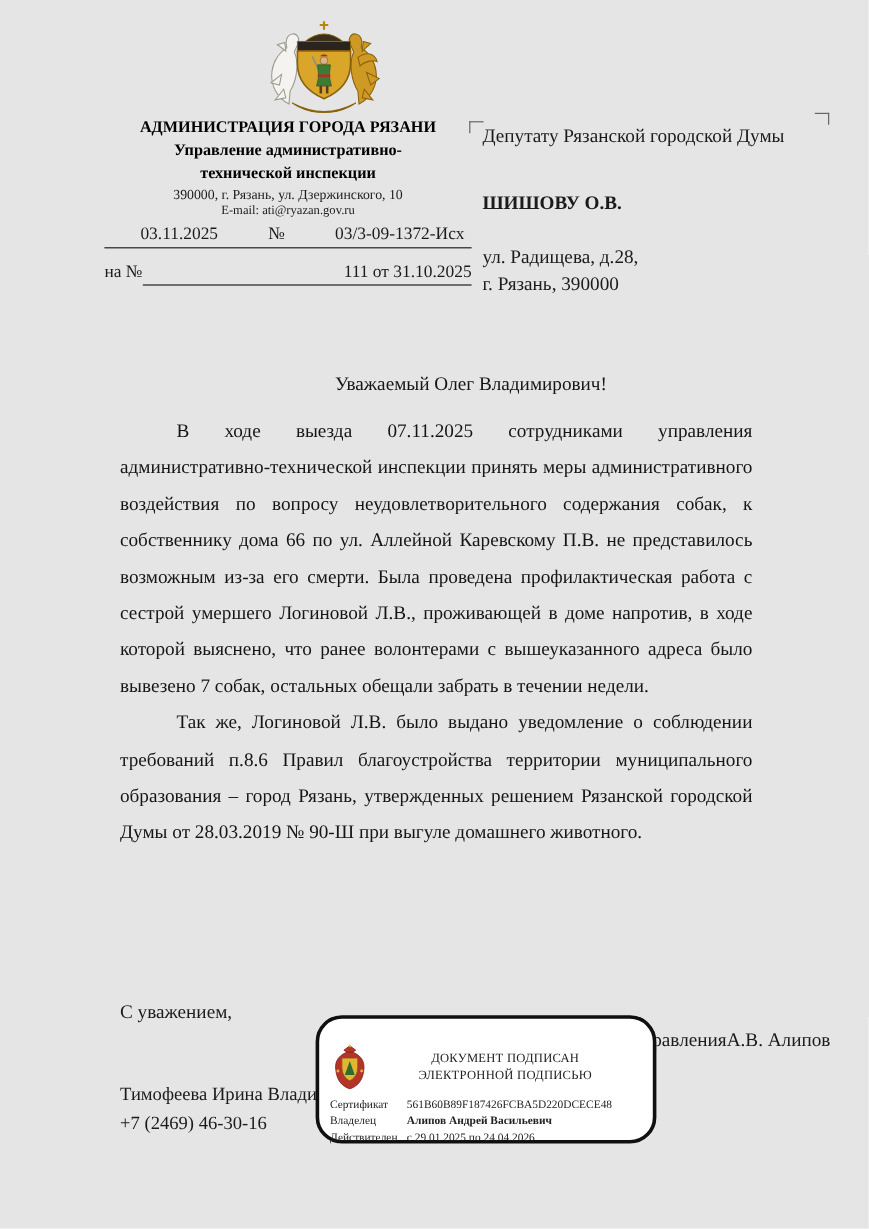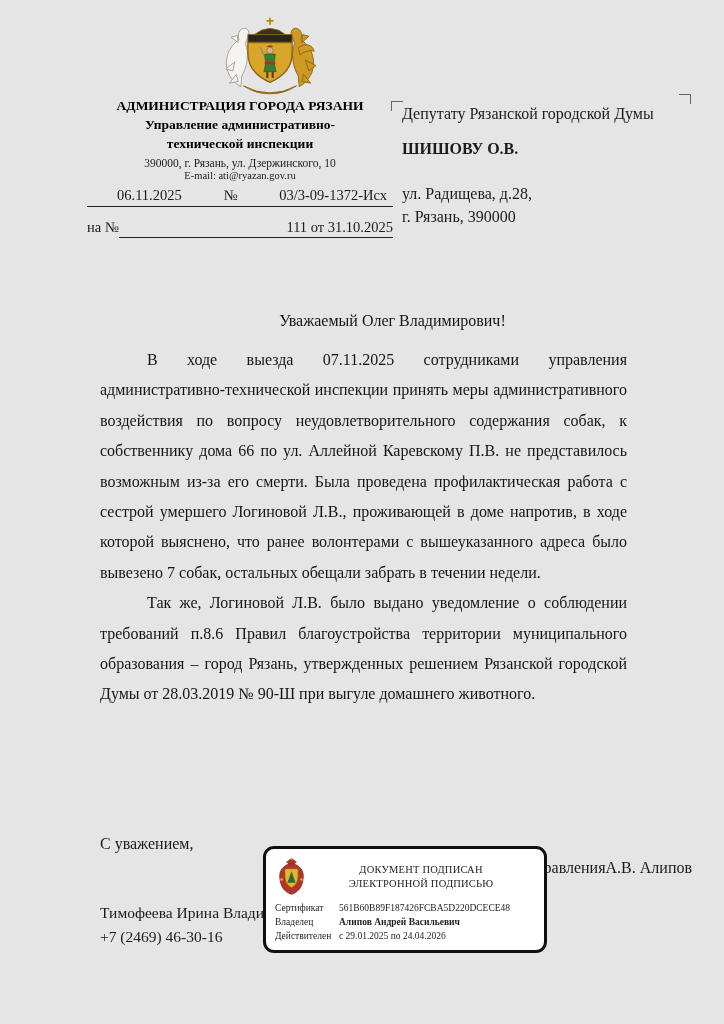--- a/index.html
+++ b/index.html
@@ -31,21 +31,21 @@
   .ref-row {
     display: flex; align-items: baseline;
     margin: 11px 2px 0 2px;
     font-size: 14.5px; line-height: 18px; text-align: right;
   }
   .ref-underline { flex: 1; border-bottom: 1px solid #222; padding: 0 0 1px 6px; }
 
   
   .recipient { position: absolute; left: 402px; top: 104px; width: 292px; font-size: 16px; }
   .recipient-line1 { line-height: 20px; }
-  .recipient-name { font-weight: bold; margin-top: 15px; line-height: 20px; }
+  .recipient-name { font-weight: bold; margin-top: 36px; line-height: 20px; }
   .recipient-addr { margin-top: 23px; line-height: 23px; }
   .corner-mark { position: absolute; width: 12px; height: 10px; }
   .corner-tl { left: 391px; top: 101px; border-left: 1.5px solid #666; border-top: 1.5px solid #666; }
   .corner-tr { left: 679px; top: 94px; border-right: 1.5px solid #666; border-top: 1.5px solid #666; }
 
   
   .body-text { position: absolute; left: 100px; top: 306px; width: 527px; font-size: 16px; color: #151515; }
   .salutation { text-align: center; padding-left: 58px; line-height: 30px; margin-bottom: 9px; }
   .body-text p {
     text-align: justify;
@@ -59,22 +59,22 @@
   .sig-closing { line-height: 24px; }
   .sig-row { display: flex; justify-content: flex-end; line-height: 24px; margin-left: 22px; }
 
   
   .footer { position: absolute; left: 100px; top: 901px; font-size: 15.5px; z-index: 1; }
   .footer div { line-height: 24px; white-space: nowrap; }
 
   
   .stamp {
     position: absolute; left: 263px; top: 846px; width: 284px; height: 107px;
-    background: #ffffff; border: 3px solid #101010; border-radius: 11px;
-    padding: 8px 10px 5px 9px; z-index: 5; color: #222;
+    background: #ffffff; border: 3px solid #101010; border-radius: 22px;
+    padding: 21px 10px 5px 9px; z-index: 5; color: #222;
   }
   .stamp-top { display: flex; align-items: center; }
   .stamp-emblem { width: 33px; height: 40px; flex: 0 0 auto; }
   .stamp-title { flex: 1; text-align: center; font-size: 10.5px; line-height: 14px; letter-spacing: 0.2px; }
   .stamp-rows { margin-top: 4px; font-size: 9.5px; }
   .stamp-row { display: flex; line-height: 14px; }
   .stamp-label { width: 62px; flex: 0 0 auto; }
   .stamp-value { padding-left: 2px; }
   .stamp-value.bold { font-weight: bold; }
 </style>
@@ -124,21 +124,21 @@
     <path d="M60,84 Q80,92 100,84" fill="none" stroke="#8a6210" stroke-width="1"></path>
   </svg>
 
   <div class="letterhead">
     <div class="org-name">АДМИНИСТРАЦИЯ ГОРОДА РЯЗАНИ</div>
     <div class="dept-name">Управление административно-</div>
     <div class="dept-name">технической инспекции</div>
     <div class="addr-line" style="margin-top:4px;">390000, г. Рязань, ул. Дзержинского, 10</div>
     <div class="addr-small">E-mail: ati@ryazan.gov.ru</div>
     <div class="date-row">
-      <span>06.11.2025</span>
+      <span>03.11.2025</span>
       <span>№</span>
       <span>03/3-09-1372-Исх</span>
     </div>
     <div class="ref-row">
       <span>на №</span>
       <span class="ref-underline">111 от 31.10.2025</span>
     </div>
   </div>
 
   <div class="corner-mark corner-tl"></div>

